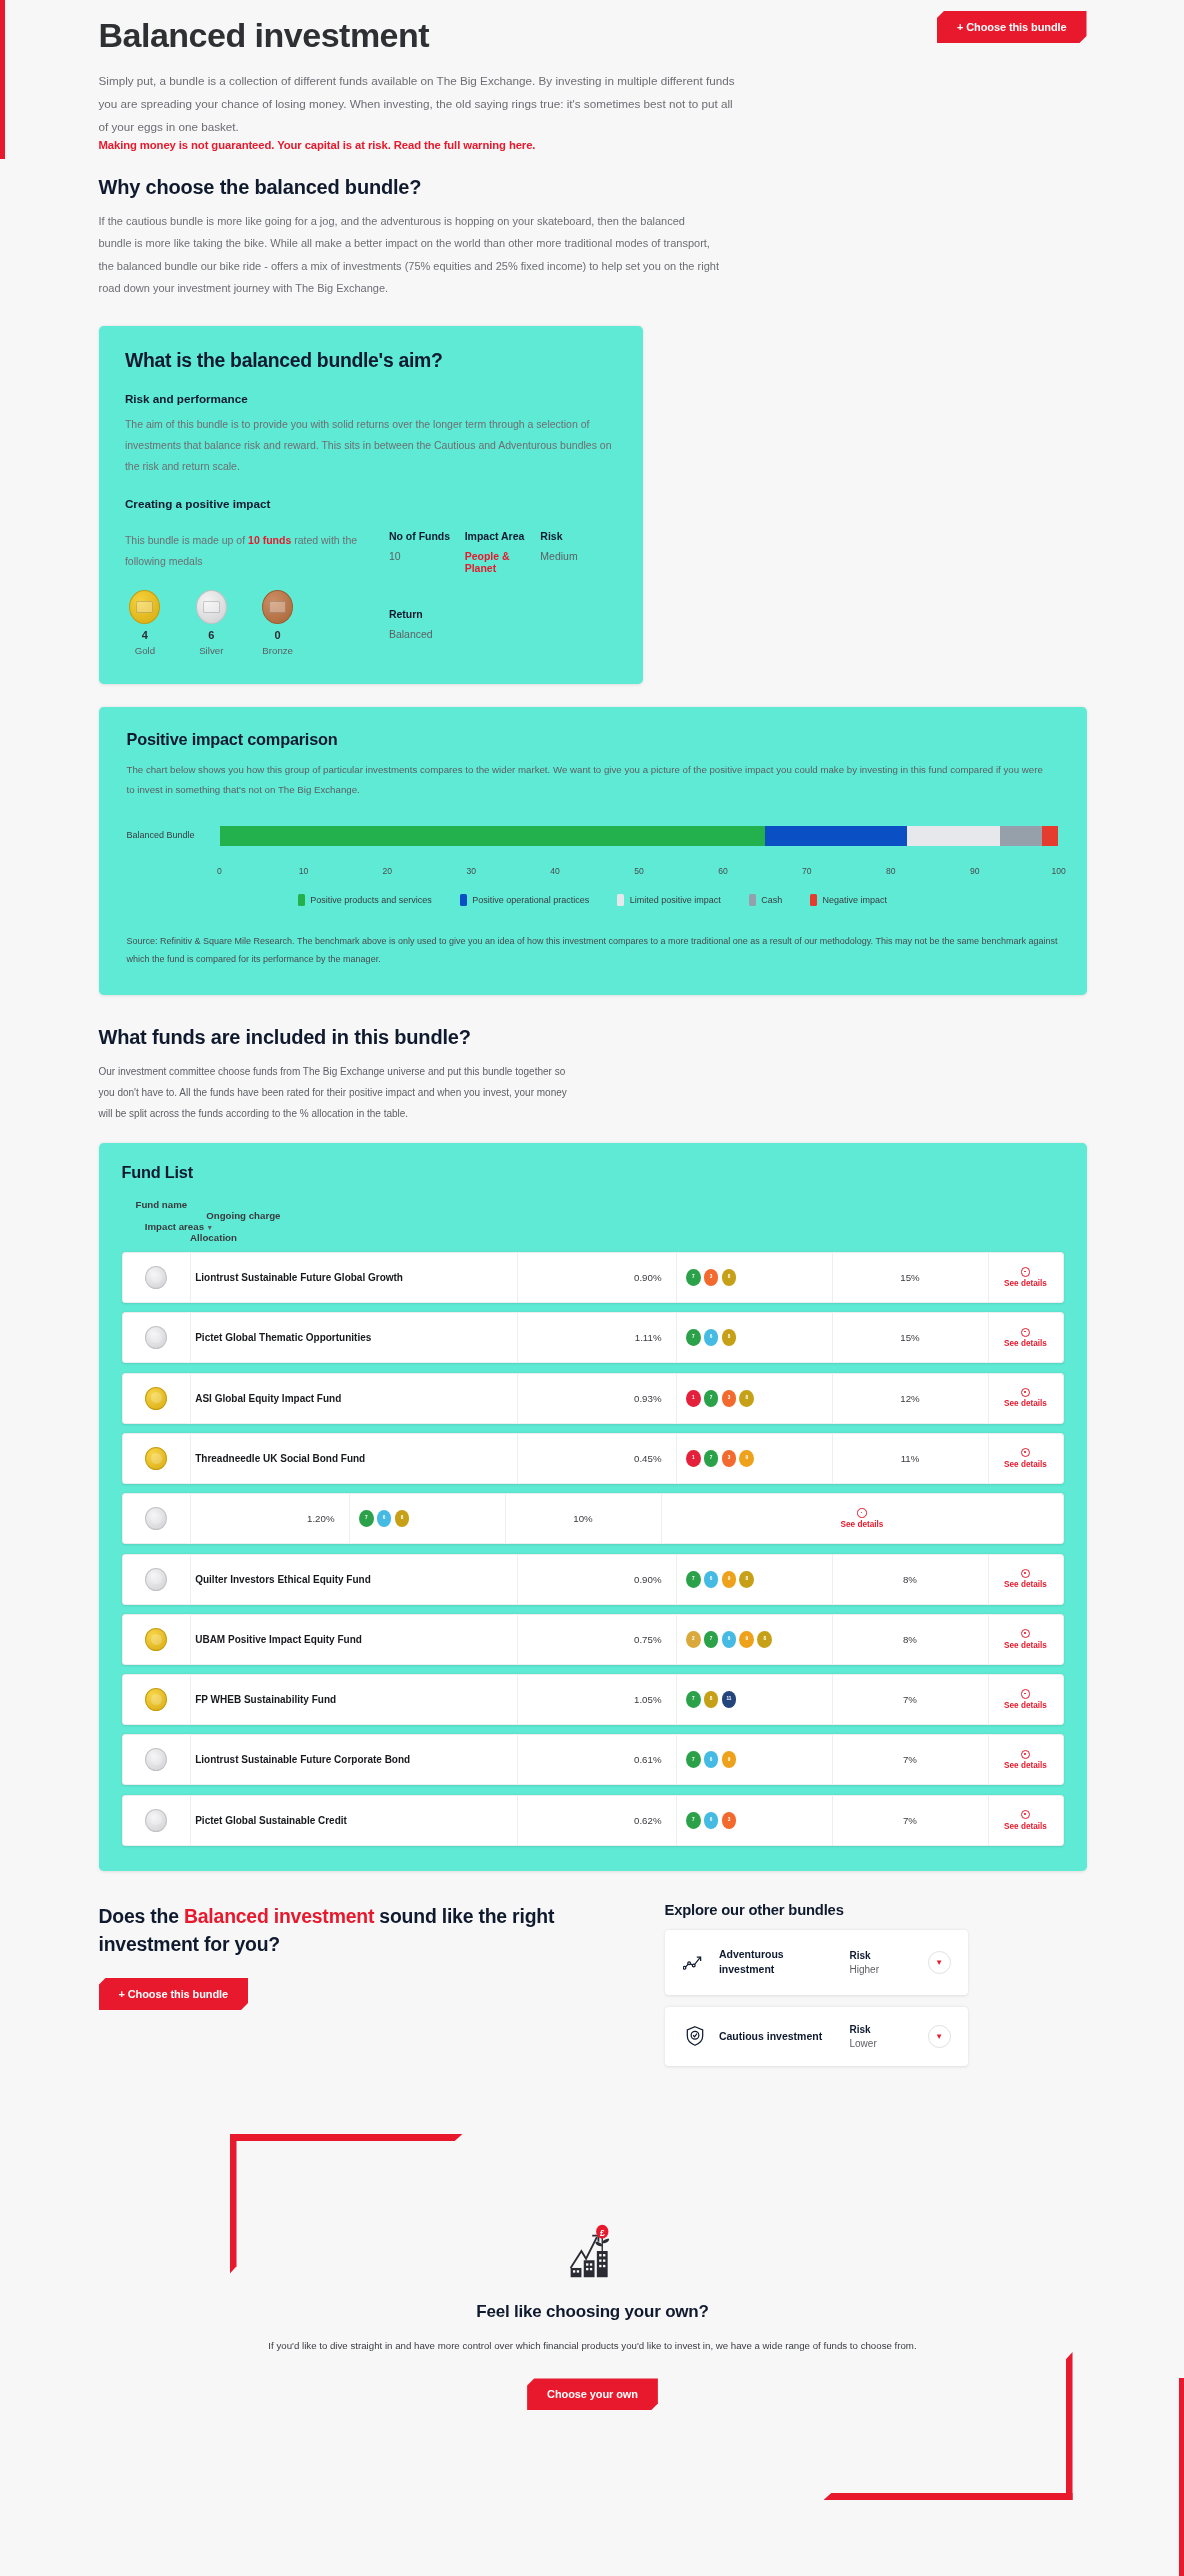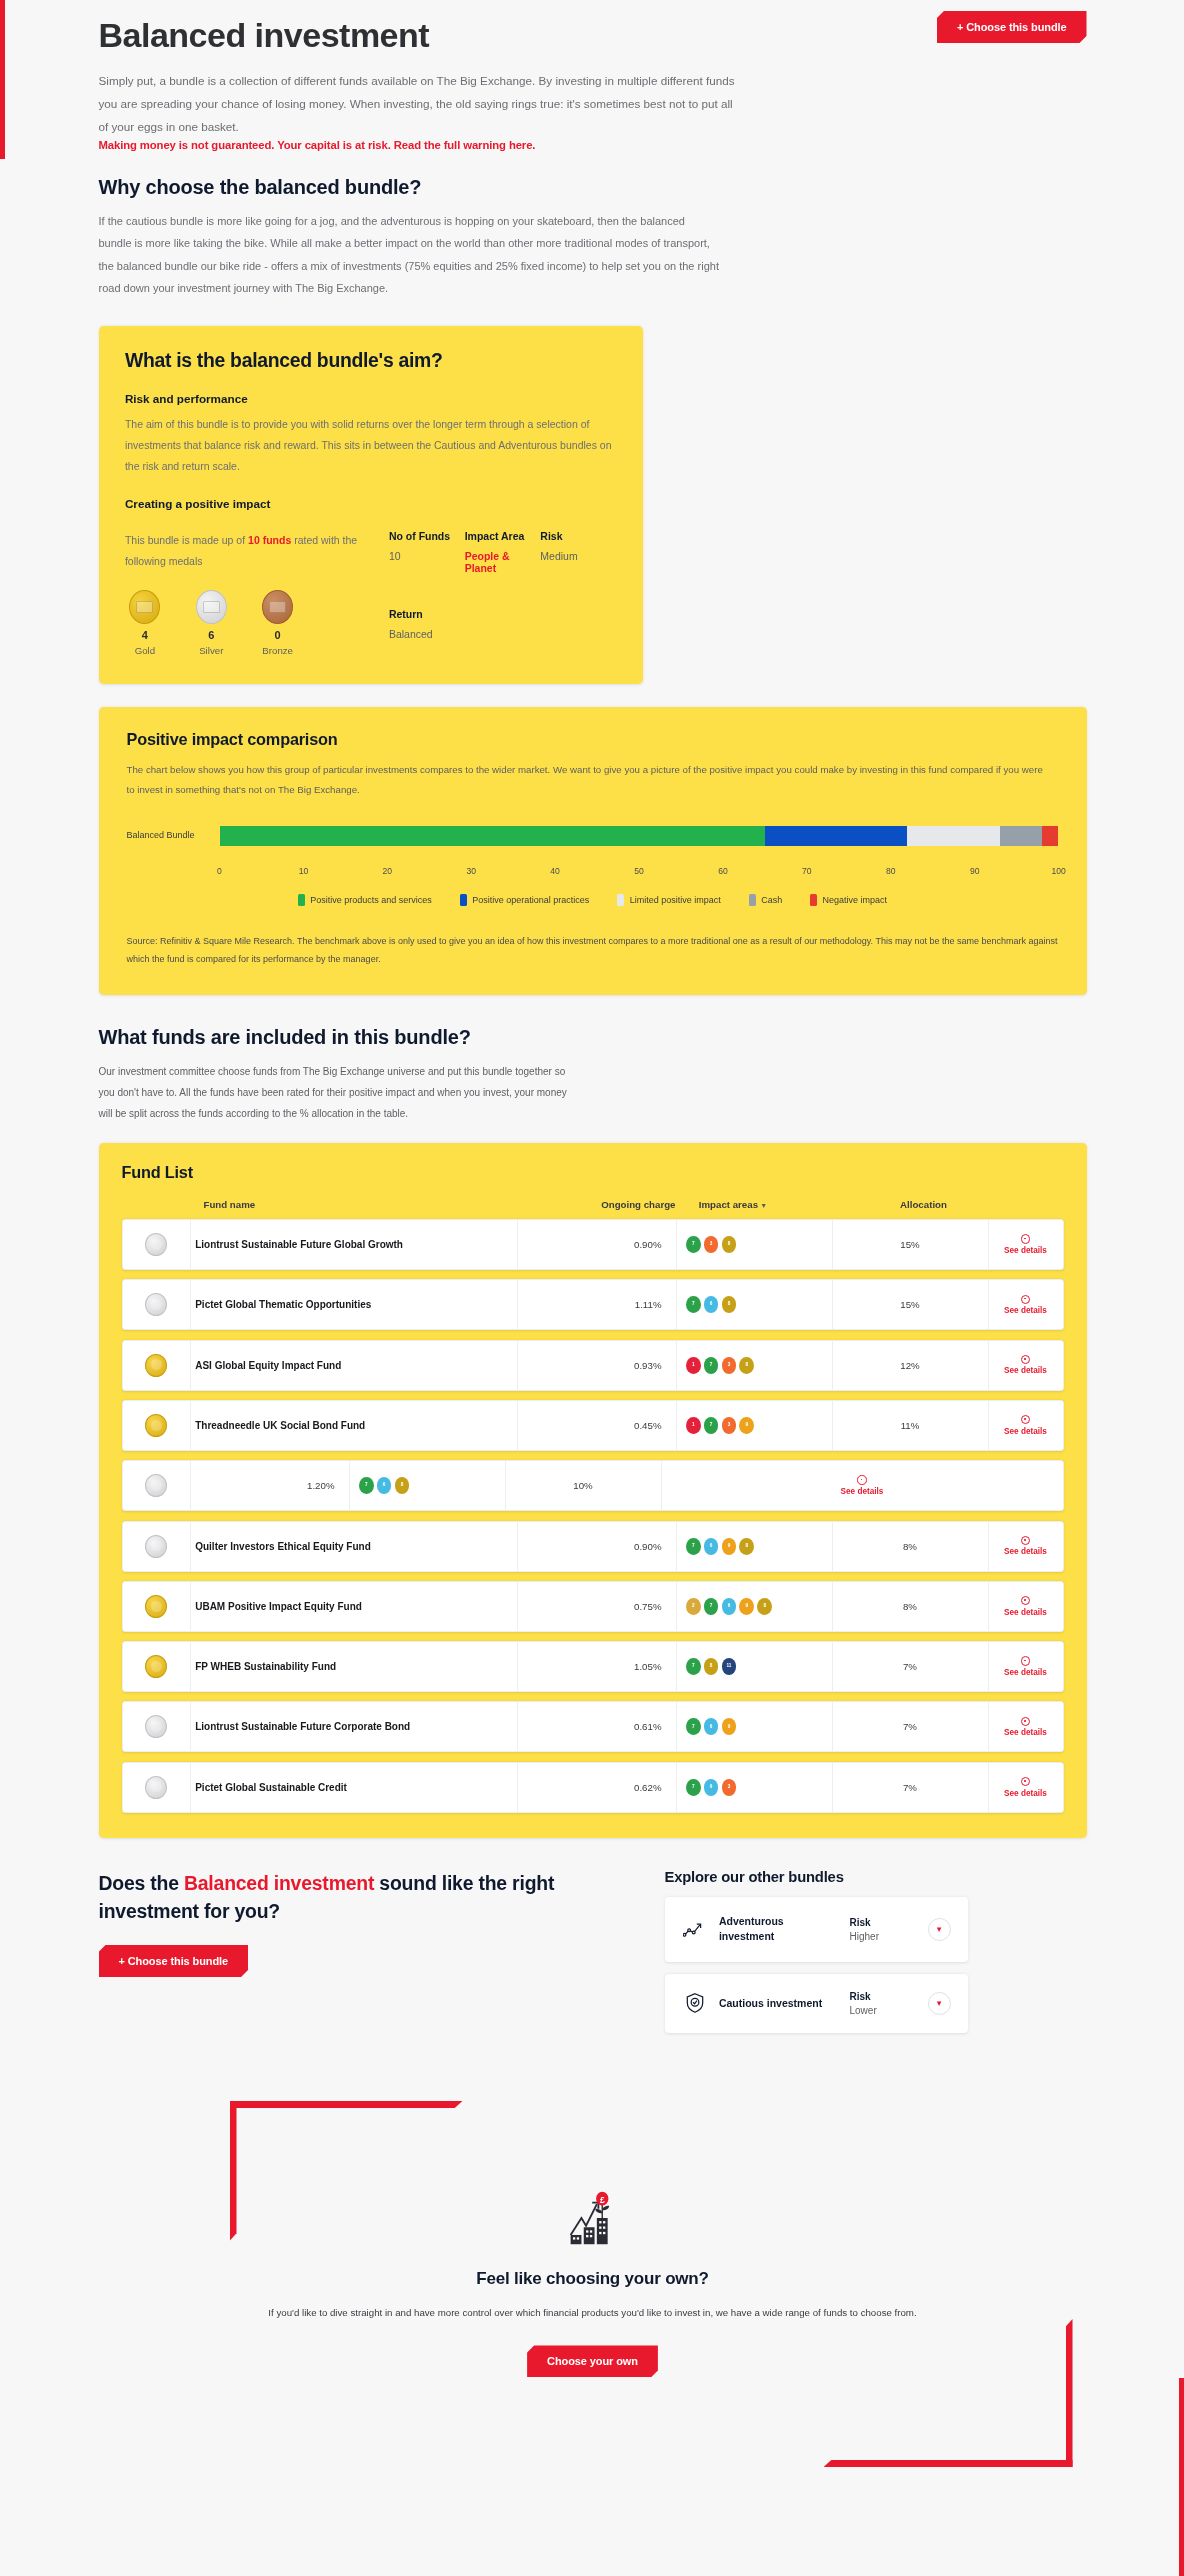--- a/index.html
+++ b/index.html
@@ -51,21 +51,21 @@
     display: inline-block; background: #e8192c; color: #fff;
     font-weight: 800; font-size: 11px; letter-spacing: -0.1px;
     padding: 10px 20px; border: none; cursor: pointer;
     clip-path: polygon(7px 0, 100% 0, 100% calc(100% - 7px), calc(100% - 7px) 100%, 0 100%, 0 7px);
   }
   .top-cta { position: absolute; right: 0; top: 11px; }
 
   
   .cols { display: flex; gap: 22px; margin-top: 26.4px; align-items: flex-start; }
   .card {
-    background: #fde047; border-radius: 4.7px;
+    background: #5eead4; border-radius: 4.7px;
     box-shadow: 0 0.8px 3.1px rgba(0,0,0,.10);
   }
   .aim-card { width: 544px; padding: 23px 26.4px 28px; }
   .aim-card h3 {
     font-size: 19.4px; font-weight: 800; color: #101a2e; letter-spacing: -0.3px;
   }
   .sub-h { font-size: 11.7px; font-weight: 800; color: #101a2e; margin-top: 20px; }
   .aim-p { font-size: 10.5px; line-height: 2.0; color: #6d6e73; margin-top: 9.3px; }
 
   .impact-grid { display: flex; margin-top: 20px; }
@@ -122,21 +122,21 @@
   .lg span { font-size: 9px; color: #3a3b40; }
   .source { font-size: 9px; line-height: 2.0; color: #4a4b50; margin-top: 26.4px; }
 
   
   .funds-intro { margin-top: 31px; }
   .funds-intro h2 { font-size: 20px; font-weight: 800; color: #101a2e; letter-spacing: -0.2px; }
   .funds-intro p { font-size: 10px; line-height: 2.1; color: #5d5e63; margin-top: 12.4px; max-width: 482px; }
 
   .fund-card { margin-top: 18.7px; padding: 20px 23px 25px; }
   .fund-card h3 { font-size: 16.3px; font-weight: 800; color: #101a2e; letter-spacing: -0.2px; }
-  .fund-head { display: flex; padding: 0 14px; margin-top: 17px; }
+  .fund-head { display: flex; padding: 0 14px; margin-top: 17px; flex-direction: column; }
   .fh { font-size: 9.7px; font-weight: 700; color: #3a3b40; }
   .c-medal { width: 68px; }
   .c-name  { width: 327px; }
   .c-charge{ width: 159px; text-align: right; padding-right: 14px; }
   .c-impact{ width: 156px; padding-left: 9.3px; }
   .c-alloc { width: 156px; text-align: center; }
   .c-det   { flex: 1; text-align: center; }
   .chev { font-size: 7px; color: #5d5e63; margin-left: 2.3px; }
 
   .fund-row {

